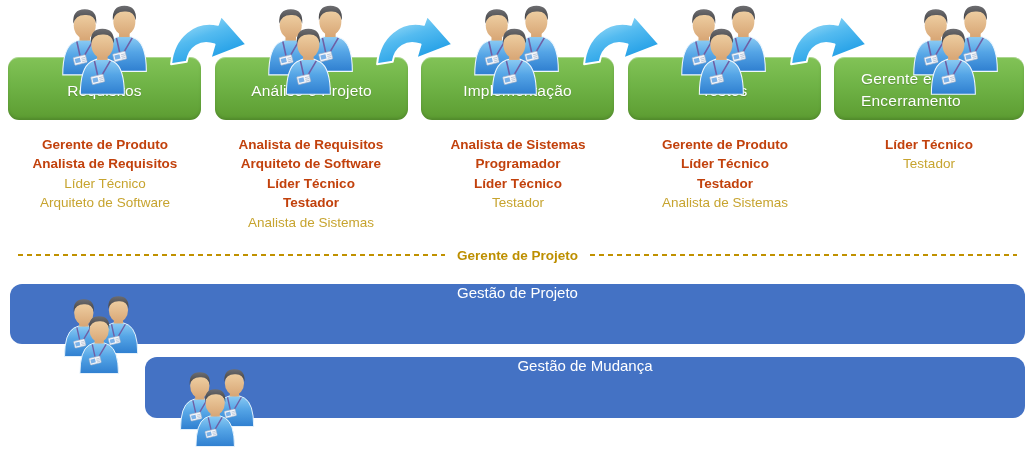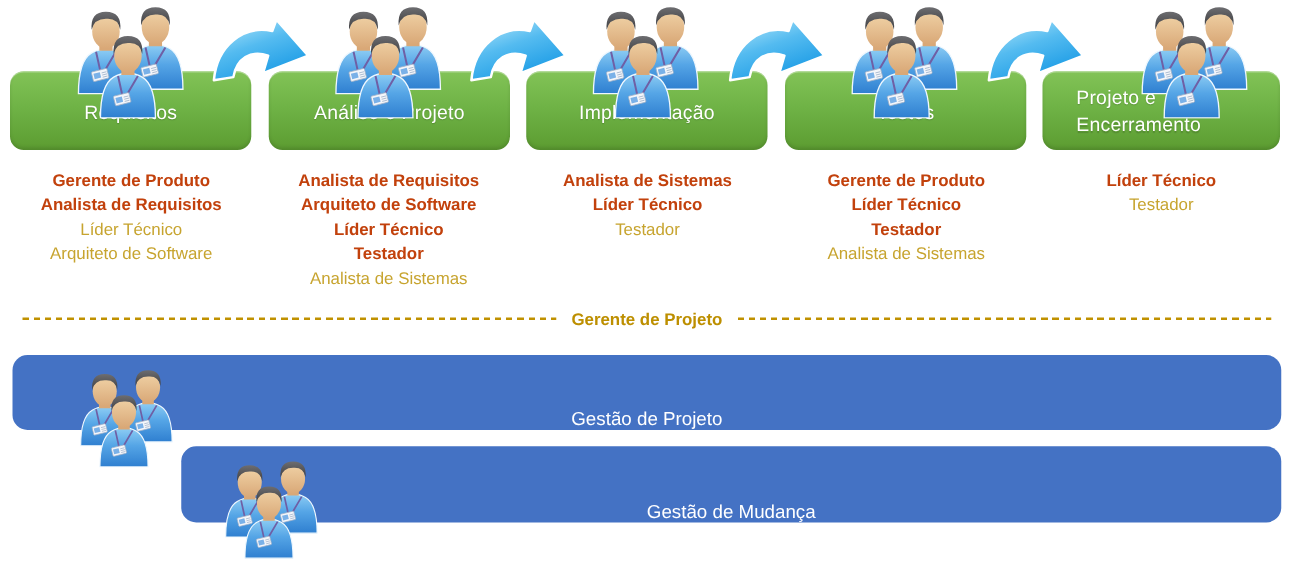--- a/index.html
+++ b/index.html
@@ -56,21 +56,21 @@
   }
   .dash-line {
     flex:1; height:2px;
     background:repeating-linear-gradient(90deg,#c09100 0 5px, transparent 5px 9px);
   }
   .sep-label { color:#bd8f00; font-weight:bold; font-size:13.5px; white-space:nowrap; }
 
   
   .mbar {
     position:absolute; background:#4472c4; border-radius:12px;
-    display:flex; align-items:flex-end; justify-content:center;
+    display:flex; align-items:flex-start; justify-content:center;
     color:#ffffff; font-size:15px; z-index:1;
   }
   .bar0 { left:10px;  top:284px; width:1015px; height:60px; }
   .bar1 { left:145px; top:357px; width:880px;  height:61px; }
 
   .defs-holder { position:absolute; width:0; height:0; overflow:hidden; }
 </style>
 </head>
 <body>
 
@@ -128,21 +128,21 @@
   <div class="phase p1">
     <span class="phase-label">Análise e Projeto</span>
   </div>
   <div class="phase p2">
     <span class="phase-label">Implementação</span>
   </div>
   <div class="phase p3">
     <span class="phase-label">Testes</span>
   </div>
   <div class="phase p4">
-    <span class="phase-label">Projeto e Encerramento</span>
+    <span class="phase-label">Gerente e Encerramento</span>
   </div>
 
   <svg class="team t-top t0">
       <use href="#team"></use>
     </svg>
   <svg class="team t-top t1">
       <use href="#team"></use>
     </svg>
   <svg class="team t-top t2">
       <use href="#team"></use>
@@ -175,20 +175,21 @@
   </div>
   <div class="roles c1">
     <div class="role bold">Analista de Requisitos</div>
     <div class="role bold">Arquiteto de Software</div>
     <div class="role bold">Líder Técnico</div>
     <div class="role bold">Testador</div>
     <div class="role regular">Analista de Sistemas</div>
   </div>
   <div class="roles c2">
     <div class="role bold">Analista de Sistemas</div>
+    <div class="role bold">Programador</div>
     <div class="role bold">Líder Técnico</div>
     <div class="role regular">Testador</div>
   </div>
   <div class="roles c3">
     <div class="role bold">Gerente de Produto</div>
     <div class="role bold">Líder Técnico</div>
     <div class="role bold">Testador</div>
     <div class="role regular">Analista de Sistemas</div>
   </div>
   <div class="roles c4">

